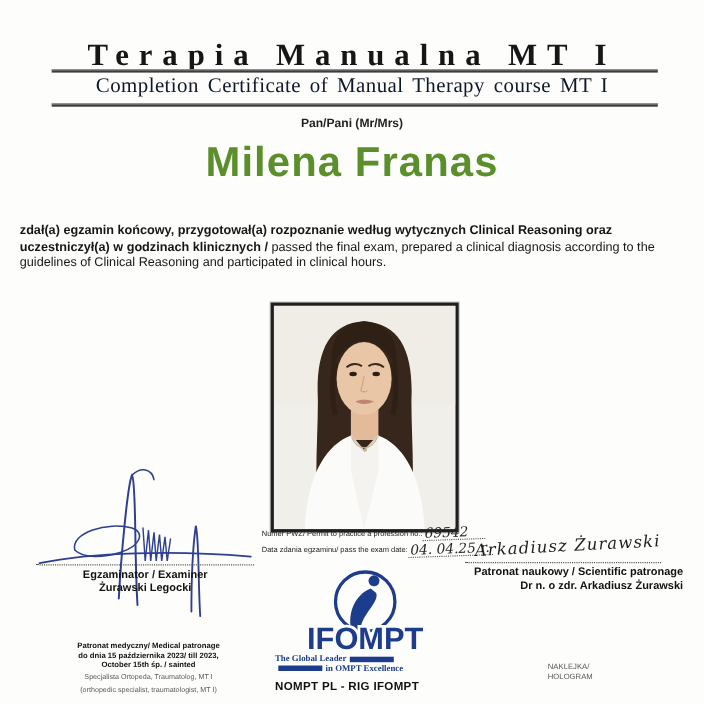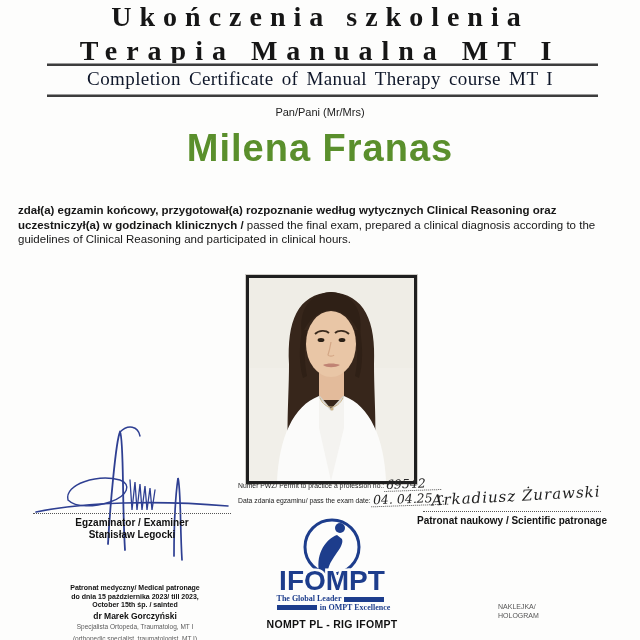--- a/index.html
+++ b/index.html
@@ -18,21 +18,21 @@
   .title2{top:35px;font-size:28px;letter-spacing:9px;}
   .rule{left:47px;width:551px;height:2px;background:#3d3d3d;border-top:1px solid #9a9a9a;}
   .rule1{top:63px;}
   .rule2{top:94px;}
   .subtitle{
     top:68px;left:0;width:640px;text-align:center;
     font-family:"Liberation Serif",serif;font-size:19px;color:#0f172a;
     word-spacing:3px;letter-spacing:0.4px;white-space:nowrap;
   }
   
-  .salutation{top:106px;left:0;width:640px;text-align:center;font-size:11px;font-weight:normal;color:#222;}
+  .salutation{top:106px;left:0;width:640px;text-align:center;font-size:11px;font-weight:bold;color:#222;}
   .recipient-name{
     top:127px;left:0;width:640px;text-align:center;
     font-size:38px;font-weight:bold;color:#5a8f2c;letter-spacing:1px;
   }
   
   .bodytext{
     top:203px;left:18px;width:604px;text-align:left;
     font-size:11.5px;line-height:14.6px;color:#161616;
   }
   .bodytext .b{font-weight:bold;}
@@ -52,50 +52,49 @@
     font-size:12.5px;line-height:13px;color:#262626;
     transform:rotate(-2deg);padding:0 3px 0 2px;
   }
   .permit1{top:477px;}
   .permit2{top:492px;}
   
   .dotted{border-bottom:1.5px dotted #555;height:0;}
   .sigline-left{left:33px;top:513px;width:198px;}
   .sigline-right{left:423px;top:511px;width:178px;}
   .examiner-text{left:23px;top:517px;width:218px;text-align:center;font-size:10px;font-weight:bold;line-height:11.8px;color:#111;}
-  .patronage-text{left:403px;top:515px;width:218px;text-align:center;font-size:10px;font-weight:bold;line-height:12.2px;color:#111;}
+  .patronage-text{left:403px;top:515px;width:218px;text-align:right;font-size:10px;font-weight:bold;line-height:12.2px;color:#111;}
   .handwriting{
     font-family:"DejaVu Serif",serif;font-style:italic;color:#1e1e1e;
   }
   .sig-script{
     left:426px;top:487px;width:180px;text-align:center;
     font-size:15px;letter-spacing:1px;transform:rotate(-3deg);
   }
   .scribble{left:28px;top:422px;width:205px;height:140px;}
   
   .medical{left:35px;top:584px;width:200px;text-align:center;color:#111;}
   .medical .l{font-size:7px;font-weight:bold;line-height:8.6px;}
   .medical .nm{font-size:8.5px;font-weight:bold;line-height:10px;margin-top:1px;}
   .medical .sub{font-size:6.5px;color:#5a5a5a;line-height:8px;margin-top:2px;}
   .medical .sub2{font-size:6.5px;color:#5a5a5a;line-height:8px;margin-top:4px;}
   
-  .logo{left:250px;top:517px;width:164px;text-align:center;}
+  .logo{left:250px;top:517px;width:164px;}
   .logo svg{display:block;margin:0 auto;}
   .tagline{font-family:"Liberation Serif",serif;font-size:8px;font-weight:bold;color:#1d3d8c;line-height:8.5px;white-space:nowrap;}
   .tagline .bar{display:inline-block;width:40px;height:5px;background:#1d3d8c;vertical-align:middle;margin:0 3px;}
   .org-line{margin-top:6px;font-size:10.5px;font-weight:bold;color:#111;letter-spacing:0.3px;}
   
   .hologram{left:498px;top:602px;font-size:7px;color:#555;line-height:9px;}
 </style>
 </head>
 <body>
 
 <div id="page">
 
-  <div class="abs title title1">Ukończenia szkolenia</div>
   <div class="abs title title2">Terapia Manualna MT I</div>
   <div class="abs rule rule1"></div>
   <div class="abs subtitle">Completion Certificate of Manual Therapy course MT I</div>
   <div class="abs rule rule2"></div>
 
   <div class="abs salutation">Pan/Pani (Mr/Mrs)</div>
   <div class="abs recipient-name">Milena Franas</div>
 
   <div class="abs bodytext"><span class="b">zdał(a) egzamin końcowy, przygotował(a) rozpoznanie według wytycznych Clinical Reasoning oraz uczestniczył(a)  w godzinach klinicznych / </span><span>passed the final exam, prepared a clinical diagnosis according to the guidelines of Clinical Reasoning and participated in clinical hours.</span></div>
 
@@ -146,34 +145,34 @@
       <path d="M40,78 C36,62 70,52 92,58 C104,62 100,74 82,80 C66,85 48,86 40,78" stroke-width="1.4"></path>
       <path d="M80,122 C82,85 88,18 92,10 C96,16 94,80 97,128" stroke-width="1.8"></path>
       <path d="M92,10 C100,2 110,4 112,14" stroke-width="1.4"></path>
       <path d="M102,58 L104,88 L107,60 L109,88 L112,62 L114,88 L117,64 L119,88 L122,66 L124,88 L127,68" stroke-width="1.3"></path>
       <path d="M146,134 C146,100 148,70 150,56 C153,68 152,105 154,138" stroke-width="1.7"></path>
     </g>
   </svg>
   <div class="abs sigline-left dotted"></div>
   <div class="abs examiner-text">
     <div>Egzaminator / Examiner</div>
-    <div>Stanisław Legocki</div>
+    <div>Żurawski Legocki</div>
   </div>
 
   <div class="abs handwriting sig-script">Arkadiusz Żurawski</div>
   <div class="abs sigline-right dotted"></div>
   <div class="abs patronage-text">
     <div>Patronat naukowy / Scientific patronage</div>
+    <div>Dr n. o zdr. Arkadiusz Żurawski</div>
   </div>
 
   <div class="abs medical">
     <div class="l">Patronat medyczny/ Medical patronage</div>
     <div class="l">do dnia 15 października 2023/ till 2023,</div>
     <div class="l">October 15th śp. / sainted</div>
-    <div class="nm">dr Marek Gorczyński</div>
     <div class="sub">Specjalista Ortopeda, Traumatolog, MT I</div>
     <div class="sub2">(orthopedic specialist, traumatologist, MT I)</div>
   </div>
 
   <div class="abs logo">
     <svg width="164" height="78" viewBox="0 0 164 78">
       <circle cx="82" cy="30" r="27" stroke="#1d3d8c" stroke-width="3" fill="none"></circle>
       <circle cx="90" cy="11" r="5" fill="#1d3d8c"></circle>
       <path d="M69,54 C66,36 76,22 87,18 L92,22 C94,27 88,34 84,40 C80,46 78,50 78,55 Z" fill="#1d3d8c"></path>
       <path d="M78,50 C73,57 66,60 59,58 C65,55 71,52 74,46 Z" fill="#1d3d8c"></path>

